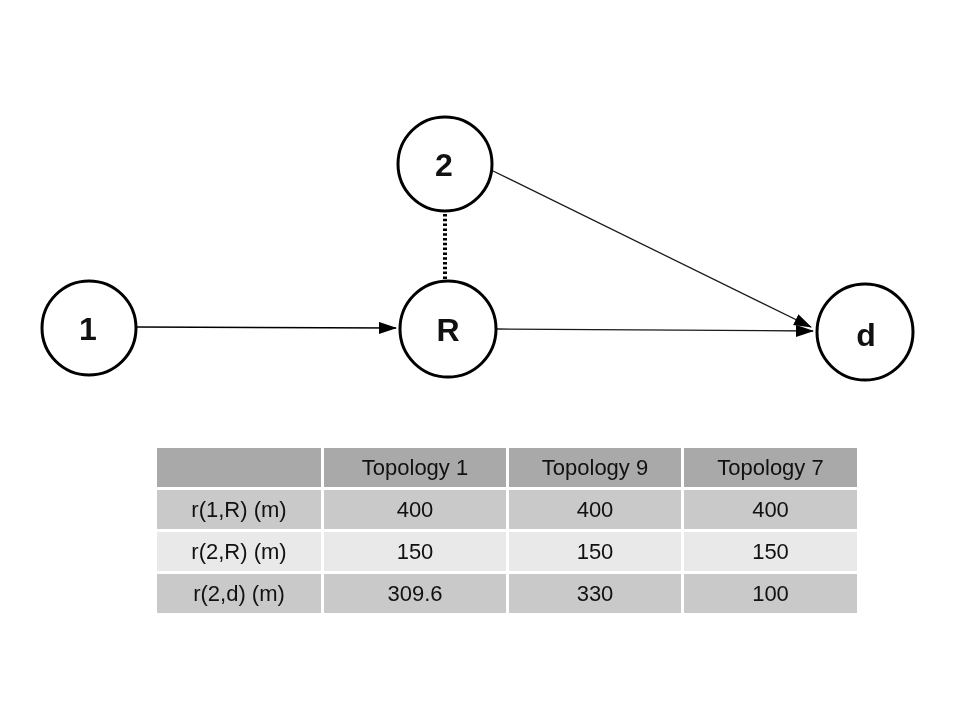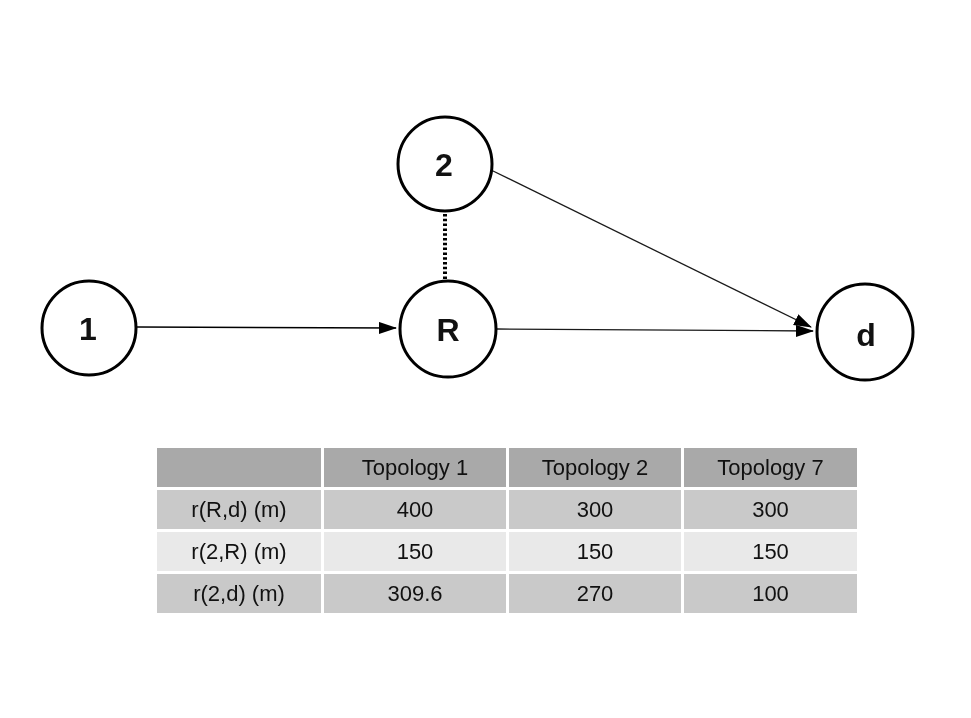--- a/index.html
+++ b/index.html
@@ -96,39 +96,39 @@
     <colgroup>
       <col style="width:164px">
       <col style="width:182px">
       <col style="width:172px">
       <col style="width:173px">
     </colgroup>
     <thead>
       <tr>
         <th></th>
         <th>Topology 1</th>
-        <th>Topology 2</th>
+        <th>Topology 9</th>
         <th>Topology 7</th>
       </tr>
     </thead>
     <tbody>
       <tr>
-        <td>r(R,d) (m)</td>
+        <td>r(1,R) (m)</td>
         <td>400</td>
-        <td>300</td>
-        <td>300</td>
+        <td>400</td>
+        <td>400</td>
       </tr>
       <tr>
         <td>r(2,R) (m)</td>
         <td>150</td>
         <td>150</td>
         <td>150</td>
       </tr>
       <tr>
         <td>r(2,d) (m)</td>
         <td>309.6</td>
-        <td>270</td>
+        <td>330</td>
         <td>100</td>
       </tr>
     </tbody>
   </table>
 
 </div>
 
 </body></html>

